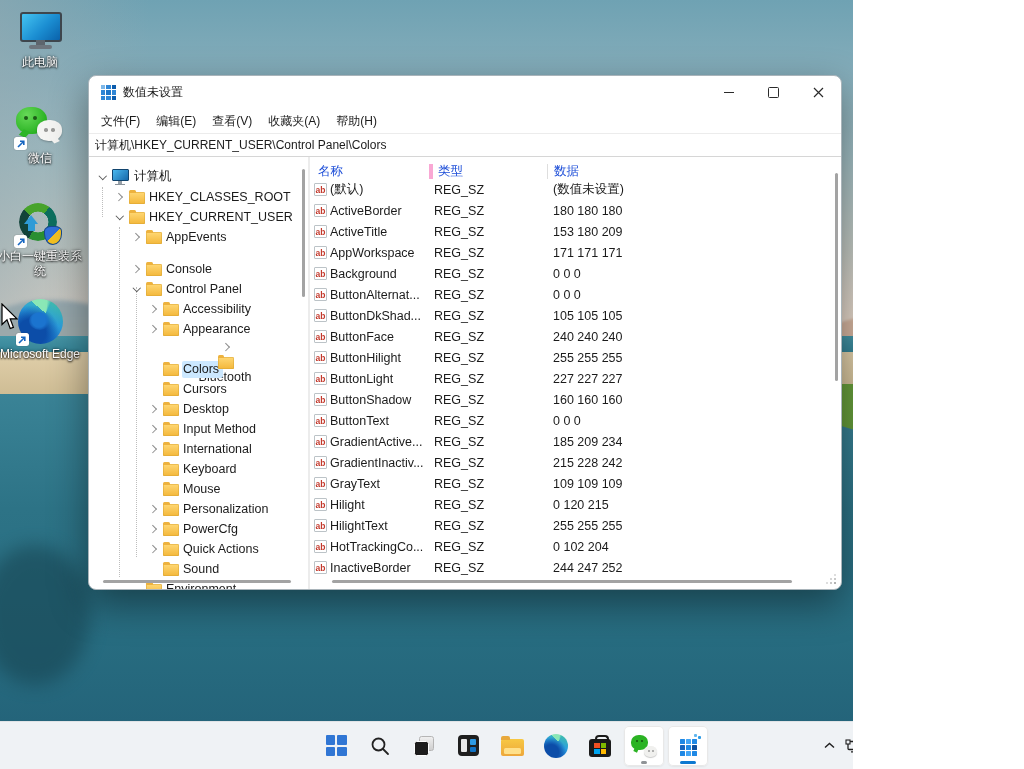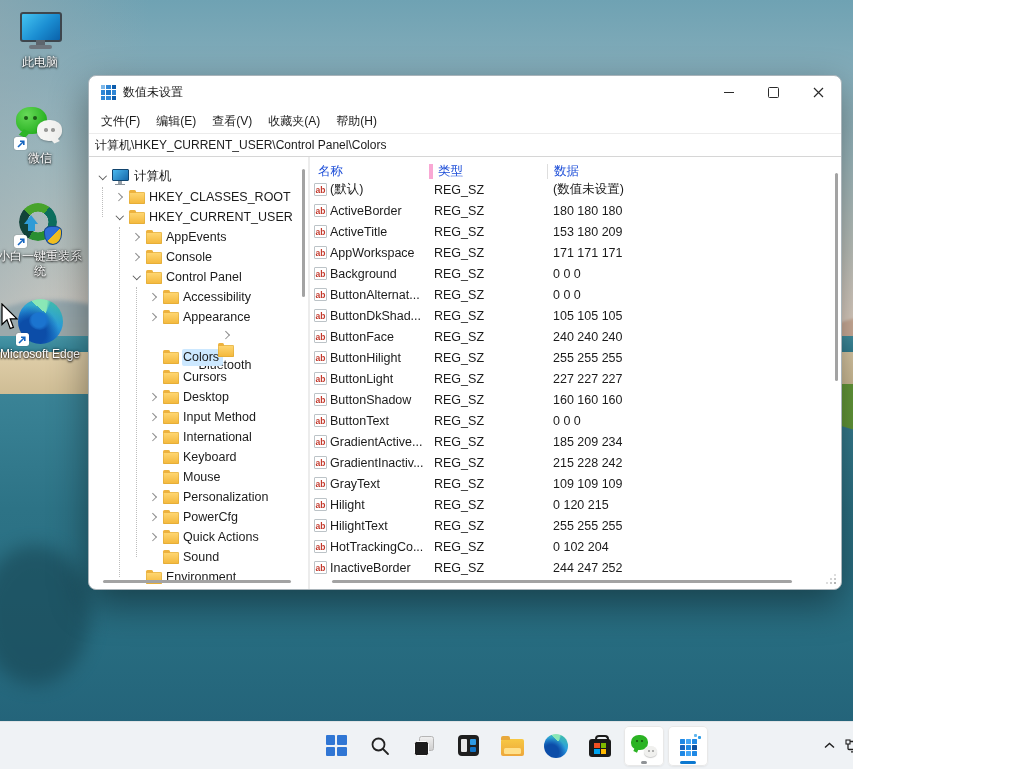--- a/index.html
+++ b/index.html
@@ -333,21 +333,21 @@
             <div class="trow" style="padding-left: 23px;">
               <span class="chev open"></span>
               <span class="icon-folder"></span>
               <span class="tlabel">HKEY_CURRENT_USER</span>
             </div>
             <div class="trow" style="padding-left: 40px;">
               <span class="chev closed"></span>
               <span class="icon-folder"></span>
               <span class="tlabel">AppEvents</span>
             </div>
-            <div class="trow" style="padding-left: 40px;">
+            <div class="trow" style="padding-left: 40px; margin-top: 12px;">
               <span class="chev closed"></span>
               <span class="icon-folder"></span>
               <span class="tlabel">Console</span>
             </div>
             <div class="trow" style="padding-left: 40px;">
               <span class="chev open"></span>
               <span class="icon-folder"></span>
               <span class="tlabel">Control Panel</span>
             </div>
             <div class="trow" style="padding-left: 57px;">

